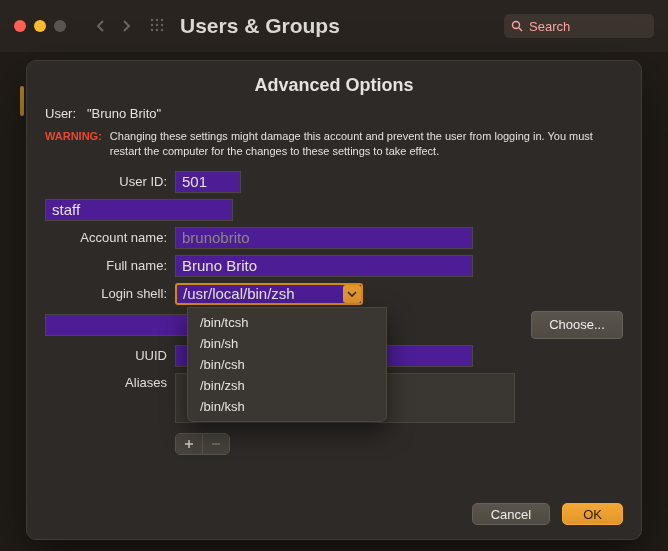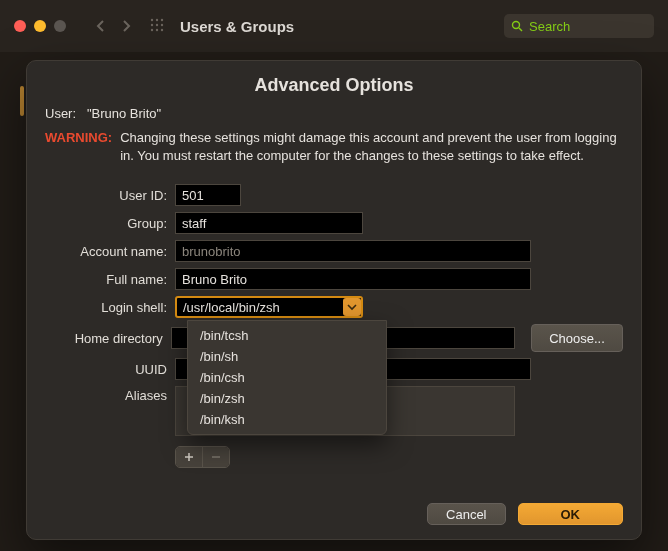--- a/index.html
+++ b/index.html
@@ -6,52 +6,52 @@
   body{width:668px;height:551px;background:#1c1814;overflow:hidden;color:#ddd;font-size:13px}
   .toolbar{height:52px;display:flex;align-items:center;padding:0 14px;gap:8px;background:#29241f}
   .traffic{display:flex;gap:8px;margin-right:10px}
   .tl{width:12px;height:12px;border-radius:50%}
   .tl.red{background:#ff5f57}
   .tl.yel{background:#febc2e}
   .tl.gre{background:#5b5651}
   .chevs{display:flex;gap:6px;margin-left:6px}
   .chev{width:20px;height:20px;display:flex;align-items:center;justify-content:center;color:#6b655e}
   .grid-ic{color:#6b655e;margin-left:6px}
-  .title{font-weight:600;font-size:15px;color:#dcd8d3;margin-left:8px}
-  .search{margin-left:auto;display:flex;align-items:center;width:150px;height:24px;background:#3b352e;border-radius:5px;padding:9px 7px;gap:6px;color:#84cc16}
+  .title{font-weight:600;font-size:21px;color:#dcd8d3;margin-left:8px}
+  .search{margin-left:auto;display:flex;align-items:center;width:150px;height:24px;background:#3b352e;border-radius:5px;padding:9px 7px;gap:6px;color:#fca5a5}
   .search svg{flex:none}
   .sheet-bg{position:absolute;top:52px;left:0;right:0;bottom:0;background:#211c17}
   .sidebar-stub{position:absolute;top:72px;left:22px;width:6px;height:380px;border-radius:3px;}
   .sidebar-tab{position:absolute;top:86px;left:20px;width:4px;height:30px;background:#b88330;border-radius:2px}
   .sheet{position:absolute;top:60px;left:26px;width:616px;height:480px;background:#2d2a27;border-radius:10px;box-shadow:0 20px 50px rgba(0,0,0,0.5);padding:14px 18px 16px;border:1px solid #403b35;color:#e6e2dd}
   .sheet h2{text-align:center;font-size:18px;font-weight:700;margin-bottom:10px}
   .userline{font-size:13px;margin-bottom:8px}
-  .warn{display:flex;gap:8px;font-size:13px;margin-bottom:20px;line-height:1.35}
+  .warn{display:flex;gap:8px;font-size:11px;margin-bottom:12px;line-height:1.35}
   .warn .lbl{color:#e94a2f;font-weight:700;flex:none}
   .rows{display:flex;flex-direction:column;gap:6px;margin-top:6px}
   .row{display:flex;align-items:center;gap:8px}
   .row .lab{width:122px;text-align:right;color:#e1ddd7}
-  .fld{height:22px;background:#000000;border:1px solid #4c463e;color:#e6e2dd;font-size:13px;padding:0 6px;display:flex;align-items:center;border-radius:0}
+  .fld{height:22px;background:#4c1d95;border:1px solid #4c463e;color:#e6e2dd;font-size:15px;padding:0 6px;display:flex;align-items:center;border-radius:0}
   .fld.ro{color:#8c867d}
   .uid{width:66px}
   .grp{width:188px}
-  .long{width:356px}
+  .long{width:298px}
   .combo{position:relative;width:188px}
   .combo .fld{width:100%;padding-right:26px;border:2px solid #d48a12;border-radius:3px}
   .combo .btn{position:absolute;right:2px;top:2px;width:18px;height:18px;background:#e1962e;border-radius:3px;display:flex;align-items:center;justify-content:center;color:#3a2a10}
   .menu{position:absolute;top:24px;left:12px;width:200px;background:#3a3631;border:1px solid #4c463e;border-radius:0 0 6px 6px;padding:4px 0;box-shadow:0 10px 24px rgba(0,0,0,0.5);z-index:5}
   .menu .mi{padding:3px 12px;font-size:13px;color:#e6e2dd}
   .btn-sm{height:28px;min-width:92px;background:linear-gradient(#5a544b,#4f4a42);border:1px solid #66605a;border-radius:4px;color:#eee;font-size:13px;display:flex;align-items:center;justify-content:center}
   .aliases{width:340px;height:50px;background:#3a3631;border:1px solid #4c463e}
   .seg{display:inline-flex;border:1px solid #5a544b;border-radius:5px;overflow:hidden;margin-top:10px;margin-left:130px}
   .seg button{all:unset;width:26px;height:20px;display:flex;align-items:center;justify-content:center;color:#cfcac2;background:#47423b}
   .seg button+button{border-left:1px solid #5a544b;color:#7d776e}
   .footer{position:absolute;bottom:14px;right:18px;display:flex;gap:12px}
   .pill{height:22px;padding:0 18px;border-radius:5px;font-size:13px;display:flex;align-items:center;justify-content:center;border:1px solid #66605a;background:linear-gradient(#5a544b,#4f4a42);color:#eee}
-  .pill.primary{background:linear-gradient(#f4a934,#e1962e);border-color:#f4a934;color:#2b1c06;font-weight:700;padding:0 42px}
+  .pill.primary{background:linear-gradient(#f4a934,#e1962e);border-color:#f4a934;color:#2b1c06;font-weight:400;padding:0 20px}
 </style>
 </head>
 <body>
 
 <div class="toolbar">
   <div class="traffic">
     <div class="tl red"></div>
     <div class="tl yel"></div>
     <div class="tl gre"></div>
   </div>
@@ -106,21 +106,20 @@
     <span class="lbl">WARNING:</span>
     <span>Changing these settings might damage this account and prevent the user from logging in. You must restart the computer for the changes to these settings to take effect.</span>
   </div>
 
   <div class="rows">
     <div class="row">
       <div class="lab">User ID:</div>
       <div class="fld uid">501</div>
     </div>
     <div class="row">
-      <div class="lab">Group:</div>
       <div class="fld grp">staff</div>
     </div>
     <div class="row">
       <div class="lab">Account name:</div>
       <div class="fld ro long">brunobrito</div>
     </div>
     <div class="row">
       <div class="lab">Full name:</div>
       <div class="fld long">Bruno Brito</div>
     </div>
@@ -136,21 +135,20 @@
         <div class="menu">
           <div class="mi">/bin/tcsh</div>
           <div class="mi">/bin/sh</div>
           <div class="mi">/bin/csh</div>
           <div class="mi">/bin/zsh</div>
           <div class="mi">/bin/ksh</div>
         </div>
       </div>
     </div>
     <div class="row">
-      <div class="lab">Home directory</div>
       <div class="fld long"></div>
       <div style="flex:1"></div>
       <div class="btn-sm">Choose...</div>
     </div>
     <div class="row">
       <div class="lab">UUID</div>
       <div class="fld long"></div>
     </div>
     <div class="row" style="align-items:flex-start">
       <div class="lab" style="padding-top:2px">Aliases</div>

